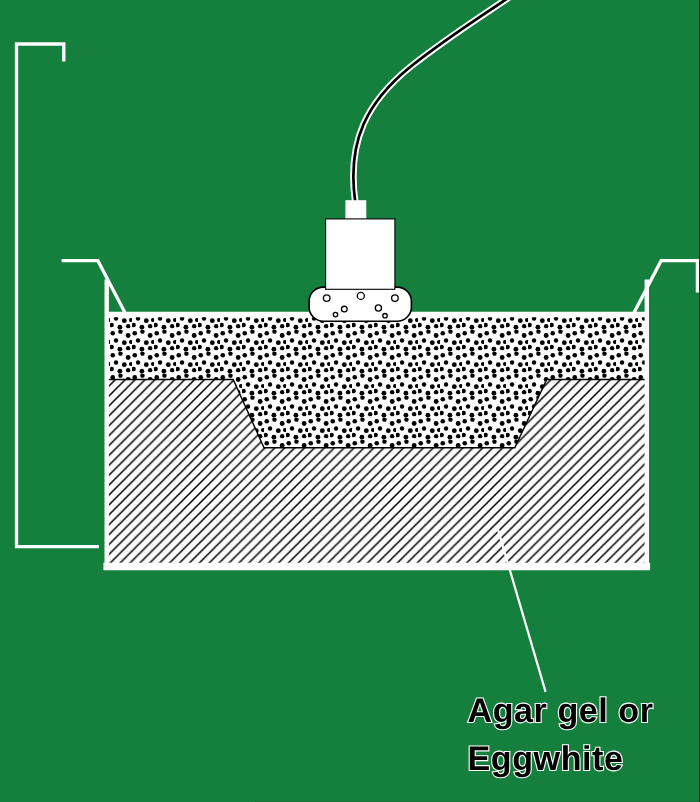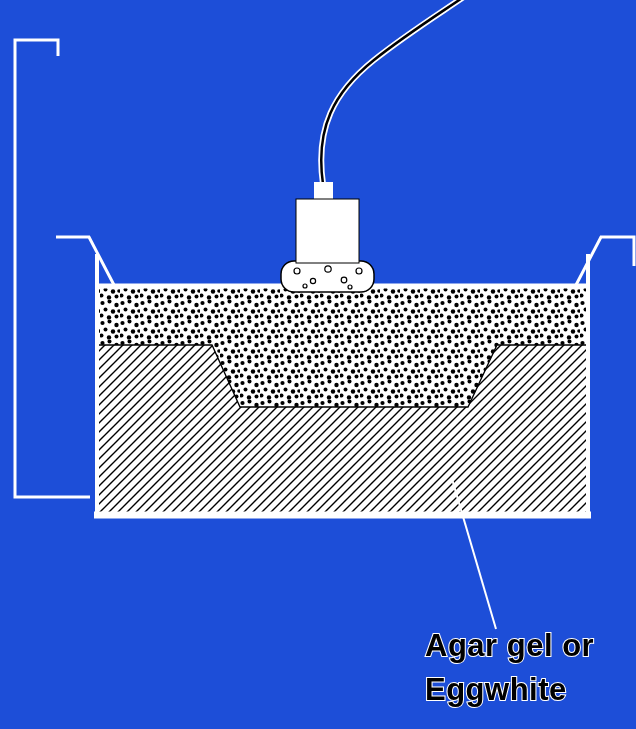--- a/index.html
+++ b/index.html
@@ -8,21 +8,21 @@
     background: #000000;
     width: 636px;
     height: 729px;
     overflow: hidden;
     font-family: "Liberation Sans", sans-serif;
   }
   .stage {
     position: relative;
     width: 636px;
     height: 729px;
-    background: #1d4ed8;
+    background: #15803d;
   }
   svg { display: block; }
   .wline  { stroke: #ffffff; fill: none; }
   .bline  { stroke: #000000; fill: none; }
   .wfill  { fill: #ffffff; }
   .diagram-label {
     font-family: "Liberation Sans", sans-serif;
     font-size: 31px;
     font-weight: bold;
     fill: #000000;

